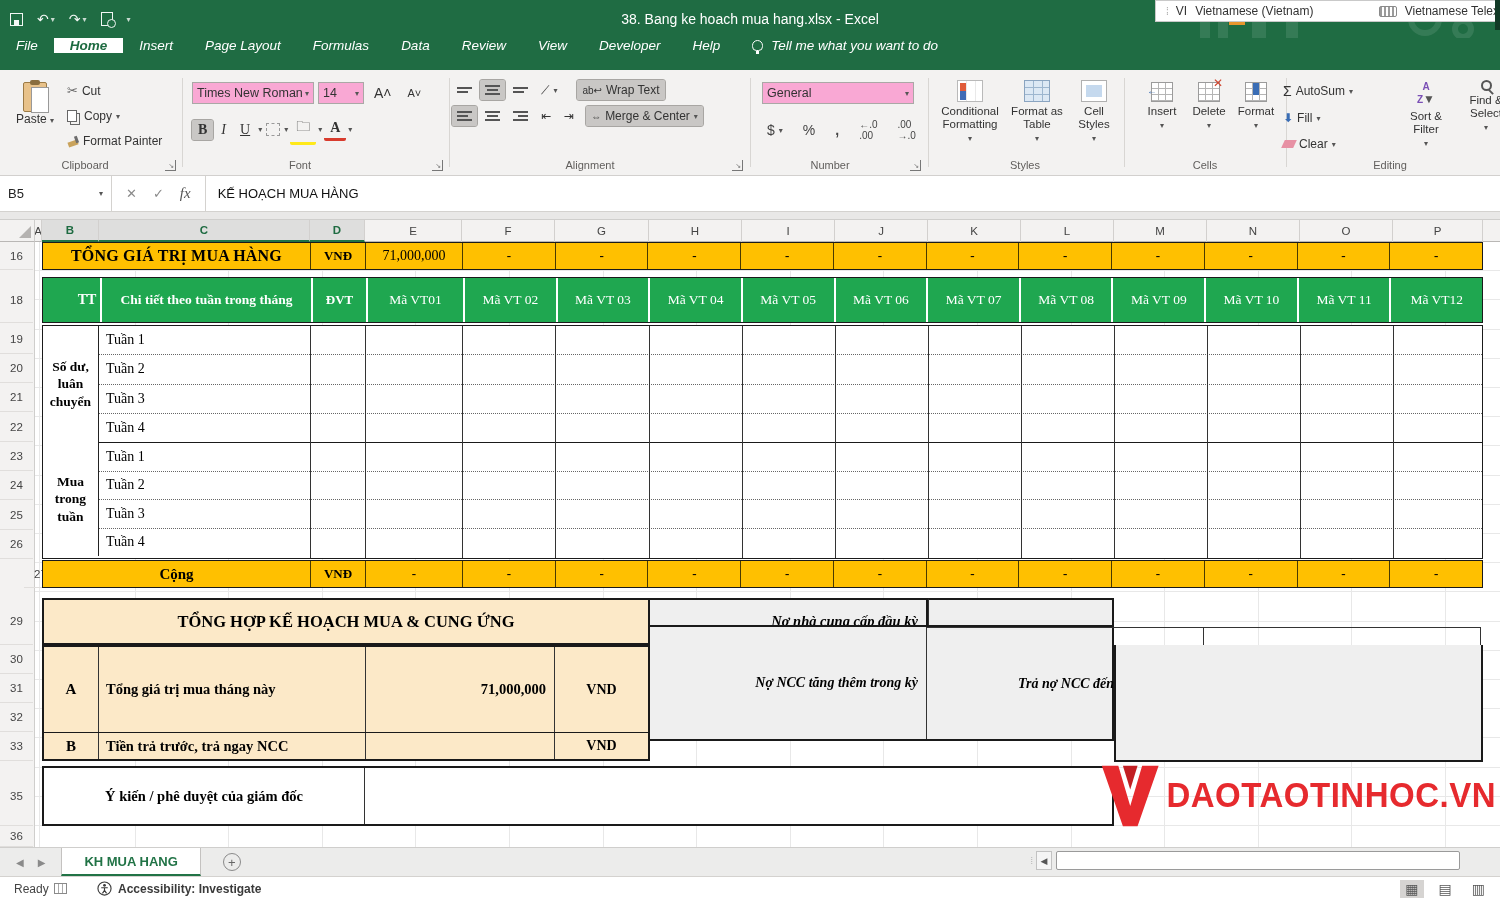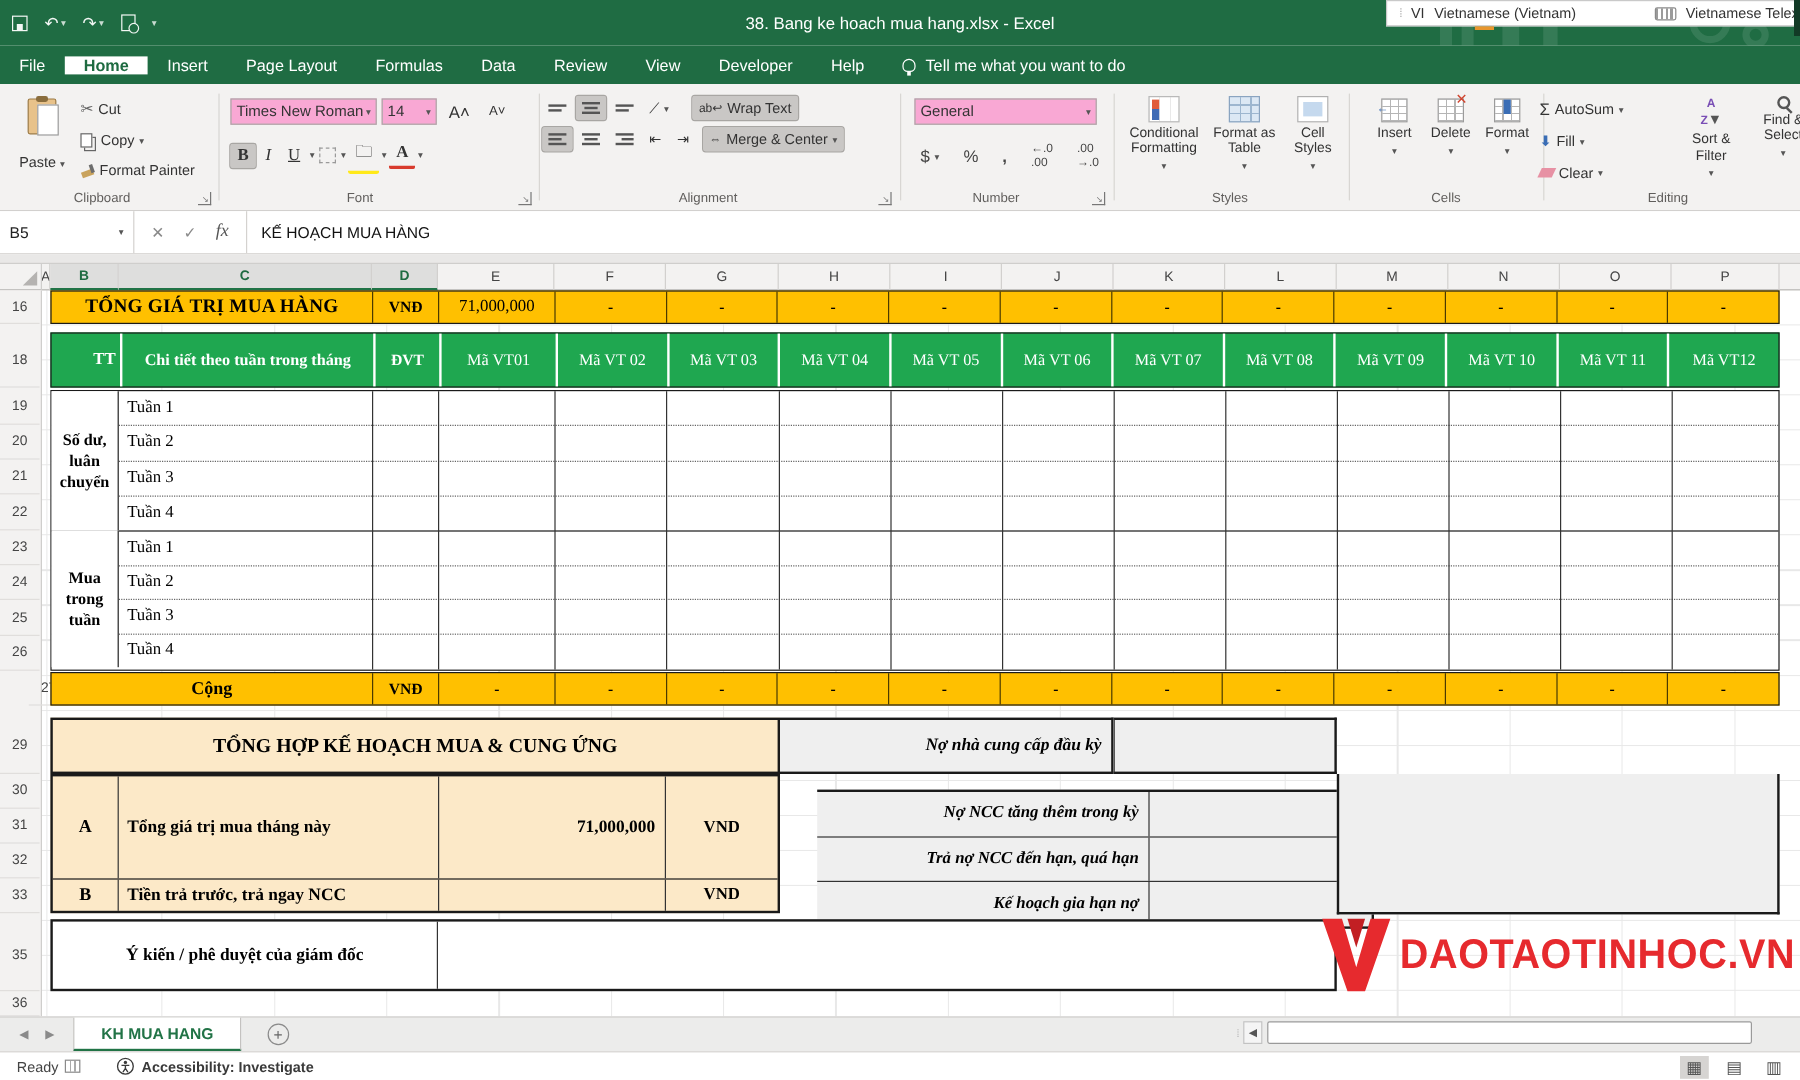--- a/index.html
+++ b/index.html
@@ -18,38 +18,38 @@
   .title-text { position:absolute; left:0; right:0; top:0; height:38px; display:flex; align-items:center; justify-content:center; font-size:14px; color:#fff; }
   .deco { position:absolute; background:rgba(255,255,255,.10); }
   .deco.circ { border:6px solid rgba(255,255,255,.10); background:transparent; border-radius:50%; }
   .langbar { position:absolute; right:0; top:0; width:345px; height:22px; background:#fff; color:#333; display:flex; align-items:center; gap:8px; font-size:12px; padding-left:10px; border:1px solid #c9c9c9; }
   .grip { color:#aaa; font-size:10px; letter-spacing:-1px; }
   .kbd-icon { width:18px; height:11px; border:1px solid #8a8a8a; border-radius:2px; background:repeating-linear-gradient(90deg,#9b9b9b 0 2px,transparent 2px 4px); }
   .lang-accent { position:absolute; right:255px; top:22px; width:16px; height:3px; background:#e8962e; }
   .win-edge { position:absolute; right:0; top:0; width:5px; height:30px; background:#123a26; }
 
   
-  .tabrow { position:absolute; left:0; top:38px; width:1500px; height:32px; background:#1f6c43; display:flex; align-items:center; font-size:13.5px; color:#fff; }
+  .tabrow { position:absolute; left:0; top:38px; width:1500px; height:32px; background:#1f6c43; display:flex; align-items:flex-start; font-size:13.5px; color:#fff;font-style:italic; }
   .rtab { padding:0 16px; display:flex; align-items:center; cursor:pointer; }
   .rtab:nth-child(2) { background:#fff; color:#1e6b41; font-weight:bold; }
   .tellme { display:flex; align-items:center; gap:8px; margin-left:16px; color:#fff; cursor:pointer; }
   .bulb { width:11px; height:11px; border:1.5px solid #fff; border-radius:50% 50% 40% 40%; position:relative; }
   .bulb::after { content:""; position:absolute; left:2.5px; bottom:-4px; width:3px; height:3px; background:#fff; }
 
   
   .ribbon { position:absolute; left:0; top:70px; width:1500px; height:106px; background:#f3f2f1; border-bottom:1px solid #d2d0ce; font-size:12px; color:#333; }
   .rsep { position:absolute; top:8px; bottom:8px; width:1px; background:#d8d6d3; }
   .grplabel { position:absolute; bottom:4px; font-size:11px; color:#605e5c; text-align:center; }
   .launcher { position:absolute; bottom:4px; width:11px; height:11px; border-right:1.5px solid #777; border-bottom:1.5px solid #777; cursor:pointer; }
   .launcher::after { content:"↘"; position:absolute; right:1px; bottom:0px; font-size:7px; color:#777; }
   .rbtn { display:inline-flex; align-items:center; gap:4px; padding:3px 5px; border-radius:2px; cursor:pointer; white-space:nowrap; }
   .pressed { background:#c9c7c5; outline:1px solid #a8a6a3; }
   .dda { font-size:8px; color:#555; }
   
-  .paste-big { position:absolute; left:12px; top:12px; width:46px; height:78px; display:flex; flex-direction:column; align-items:center; gap:16px; cursor:pointer; }
+  .paste-big { position:absolute; left:12px; top:12px; width:46px; height:78px; display:flex; flex-direction:column; align-items:center; gap:0; cursor:pointer; }
   .ic-clipboard { width:24px; height:30px; background:#e8c28a; border:1px solid #9c7b46; border-radius:2px; position:relative; }
   .ic-clipboard::before { content:""; position:absolute; left:6px; top:-3px; width:10px; height:5px; background:#8a6d3d; border-radius:2px; }
   .ic-clipboard::after { content:""; position:absolute; left:7px; top:4px; width:16px; height:24px; background:#fff; border:1px solid #999; }
   .clip-col { position:absolute; left:62px; top:10px; display:flex; flex-direction:column; gap:5px; }
   .ic-scissors { color:#666; font-size:13px; }
   .ic-copy { width:10px; height:12px; border:1.3px solid #666; background:#fff; box-shadow:3px 3px 0 -1px #f3f2f1, 3px 3px 0 0 #666; margin-right:3px; }
   .ic-brush { width:12px; height:12px; position:relative; }
   .ic-brush::before { content:""; position:absolute; left:1px; top:6px; width:10px; height:5px; background:#c9a35c; transform:rotate(-20deg); }
   .ic-brush::after { content:""; position:absolute; left:8px; top:1px; width:3px; height:7px; background:#6d6d6d; transform:rotate(-20deg); }
   
@@ -169,21 +169,21 @@
   .ltable { position:absolute; left:42px; top:425px; width:608px; height:116px; background:#fce9c8; border:2px solid #1a1a1a; display:flex; flex-direction:column; }
   .lrow { display:flex; }
   .lrow.a { flex:0 0 86px; border-bottom:1.4px solid #1a1a1a; }
   .lrow.b { flex:1; }
   .lrow > div { border-left:1px solid #333; display:flex; align-items:center; }
   .lrow > div:first-child { border-left:none; }
   .l-id { flex:0 0 54px; justify-content:center; font-weight:bold; font-size:15px; }
   .l-label { flex:0 0 267px; padding-left:7px; font-weight:bold; font-size:14.5px; }
   .l-value { flex:0 0 189px; justify-content:flex-end; padding-right:8px; font-weight:bold; font-size:14.5px; }
   .l-unit { flex:1; justify-content:center; font-weight:bold; font-size:14px; }
-  .debttbl { position:absolute; left:650px; top:438px; width:464px; height:116px; background:#efefef; border:2px solid #1a1a1a; border-left:none; display:flex; flex-direction:column;margin-left:31px; }
+  .debttbl { position:absolute; left:650px; top:405px; width:464px; height:116px; background:#efefef; border:2px solid #1a1a1a; border-left:none; display:flex; flex-direction:row; }
   .debt-row { flex:1; display:flex; border-top:1px solid #333; }
   .debt-row:first-child { border-top:none; }
   .debt-label { flex:0 0 276px; display:flex; align-items:center; justify-content:flex-end; padding-right:8px; font-weight:bold; font-style:italic; font-size:14px; }
   .debt-value { flex:1; border-left:1px solid #333; }
   .solbox { position:absolute; left:1114px; top:425px; width:369px; height:117px; background:#efefef; border:2px solid #1a1a1a; border-top:none; }
   .approval { position:absolute; left:42px; top:546px; width:1072px; height:60px; background:#fff; border:2px solid #1a1a1a; display:flex; }
   .app-label { flex:0 0 321px; display:flex; align-items:center; justify-content:center; font-weight:bold; font-size:14.5px; border-right:1px solid #333; }
   .app-value { flex:1; }
 
   

